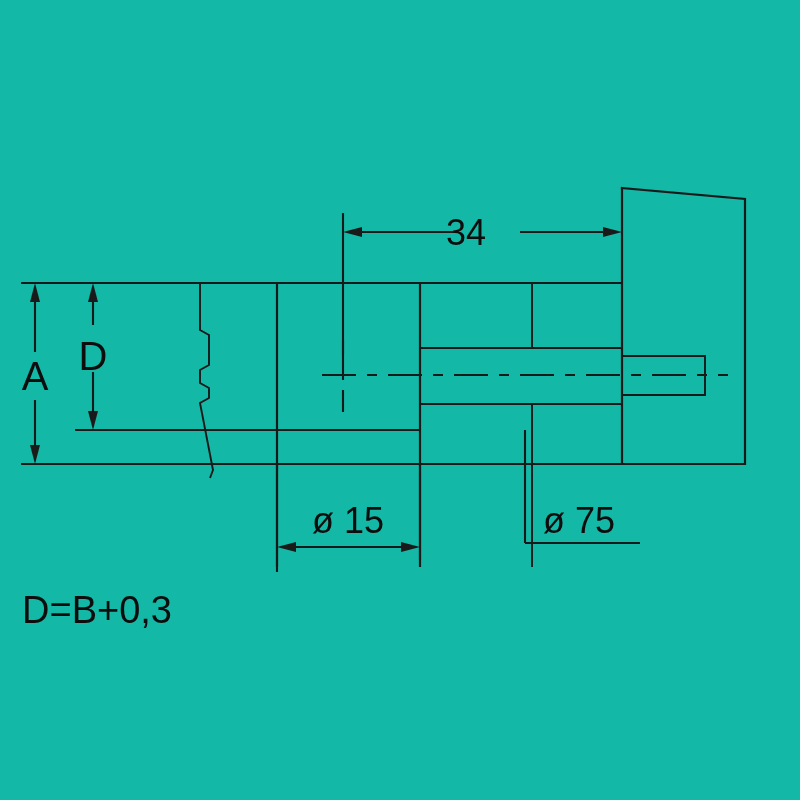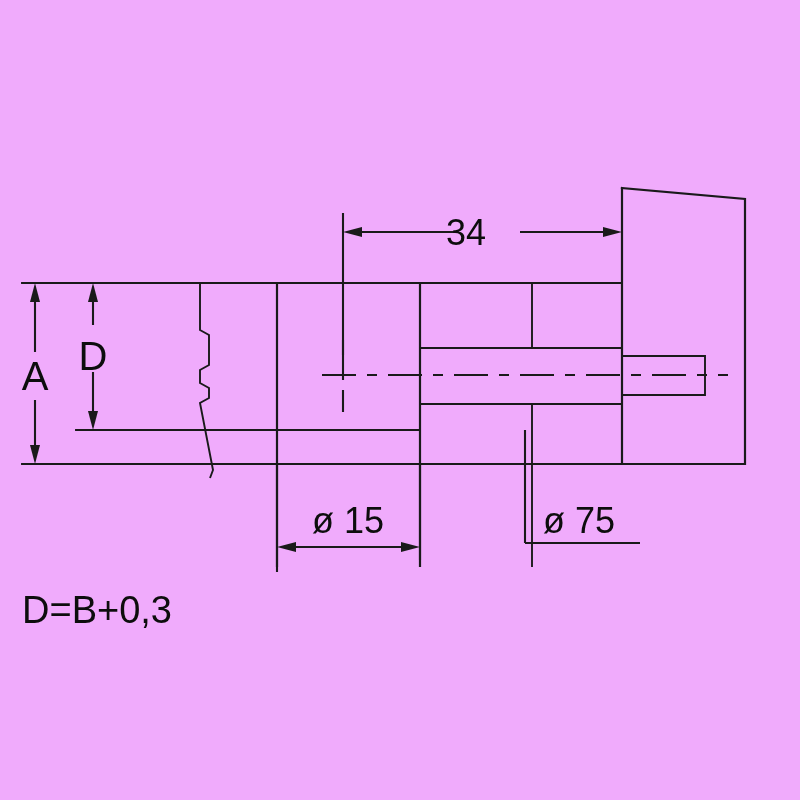--- a/index.html
+++ b/index.html
@@ -10,21 +10,21 @@
   body {
     width: 800px;
     height: 800px;
     font-family: "Liberation Sans", sans-serif;
     overflow: hidden;
   }
   #drawing-root {
     position: relative;
     width: 800px;
     height: 800px;
-    background: #f0abfc;
+    background: #14b8a6;
     text-align: right;
   }
   svg#technical-drawing {
     display: block;
     width: 800px;
     height: 800px;
   }
   .outline {
     fill: none;
     stroke: #1a1a1a;

